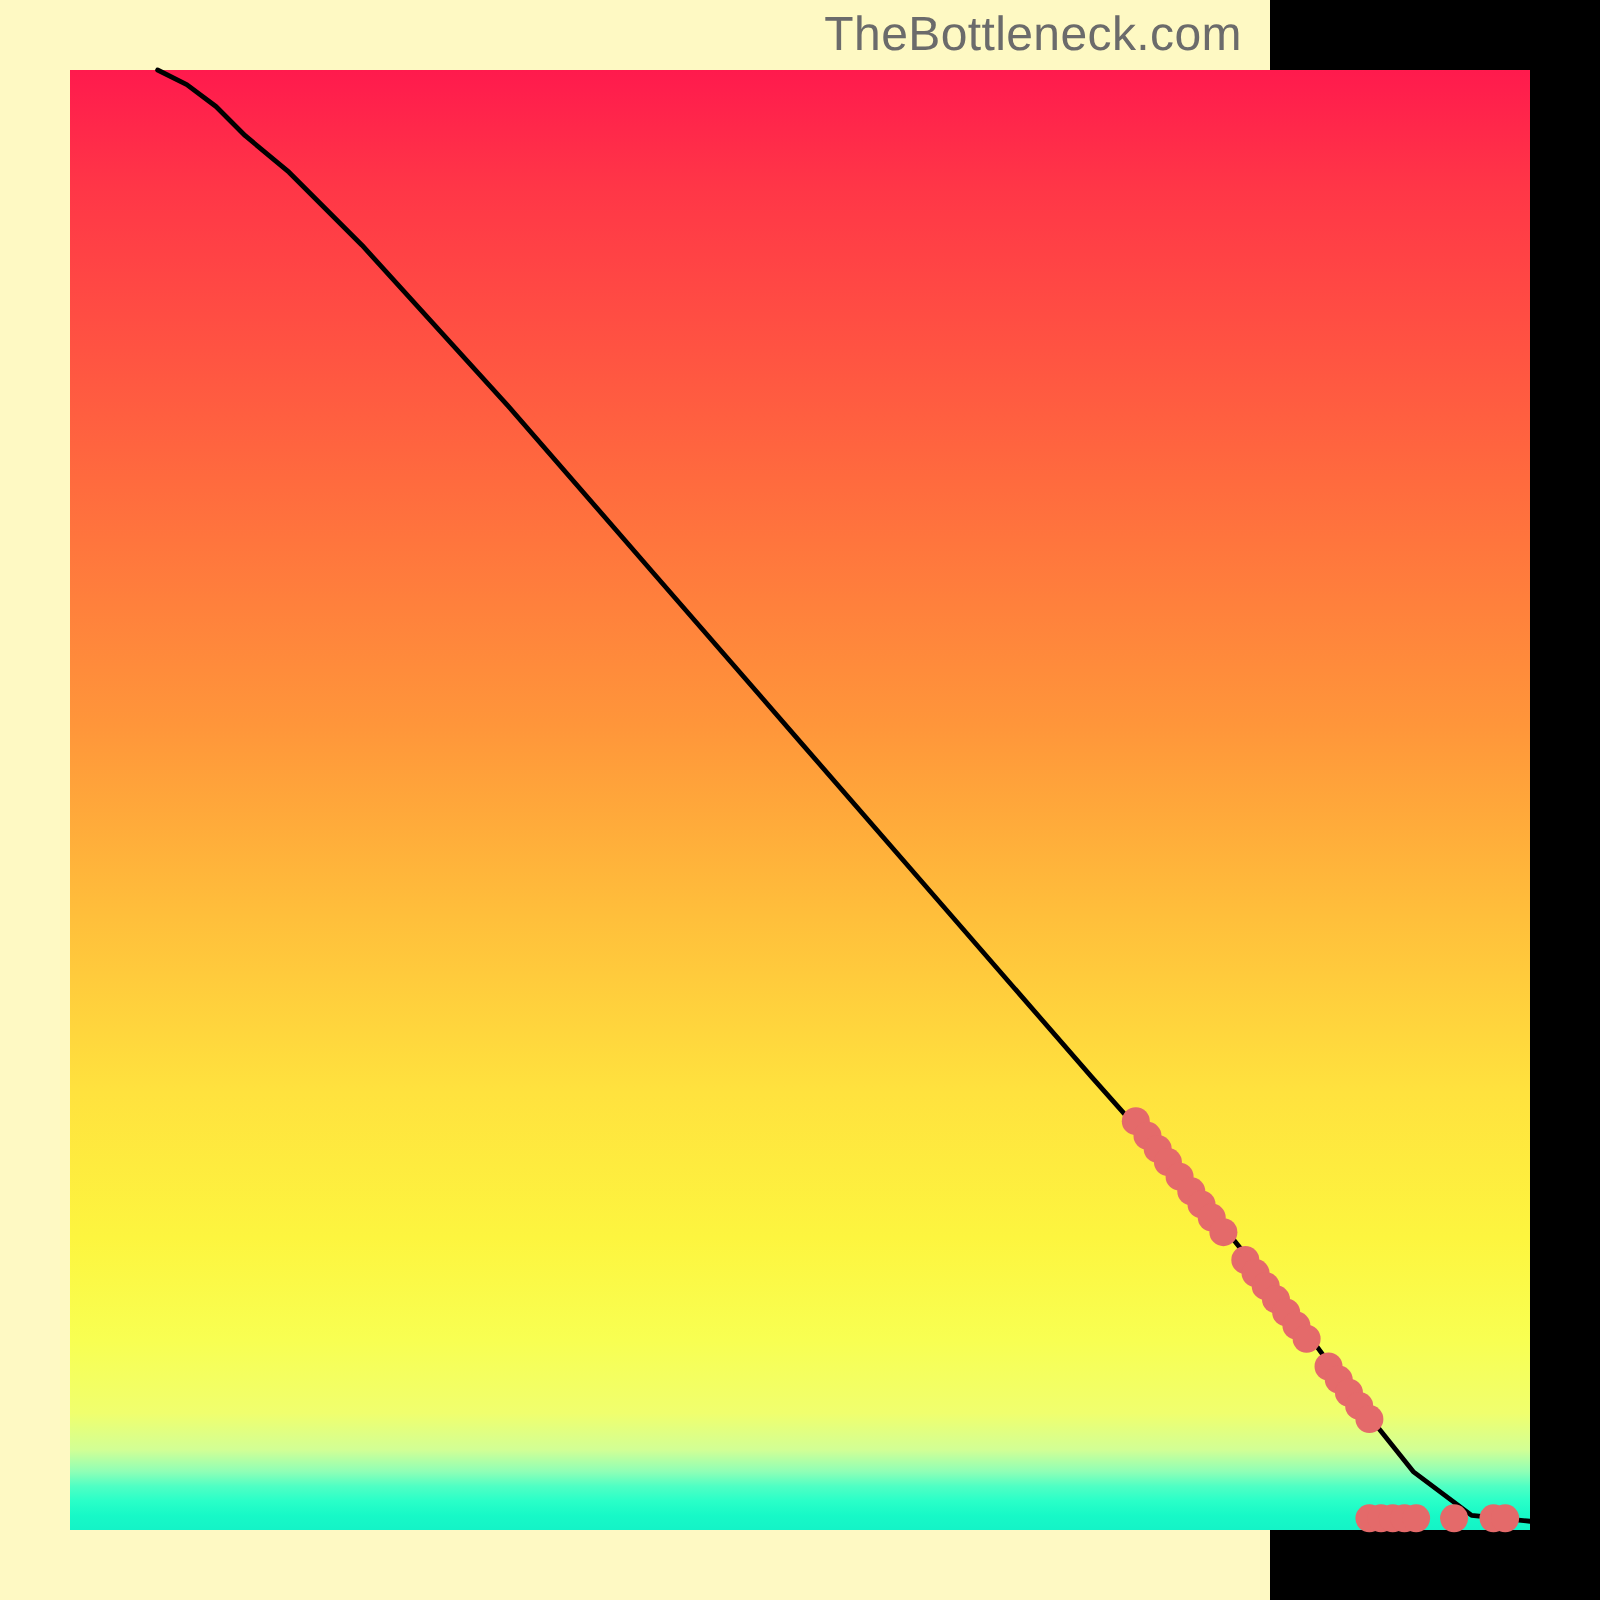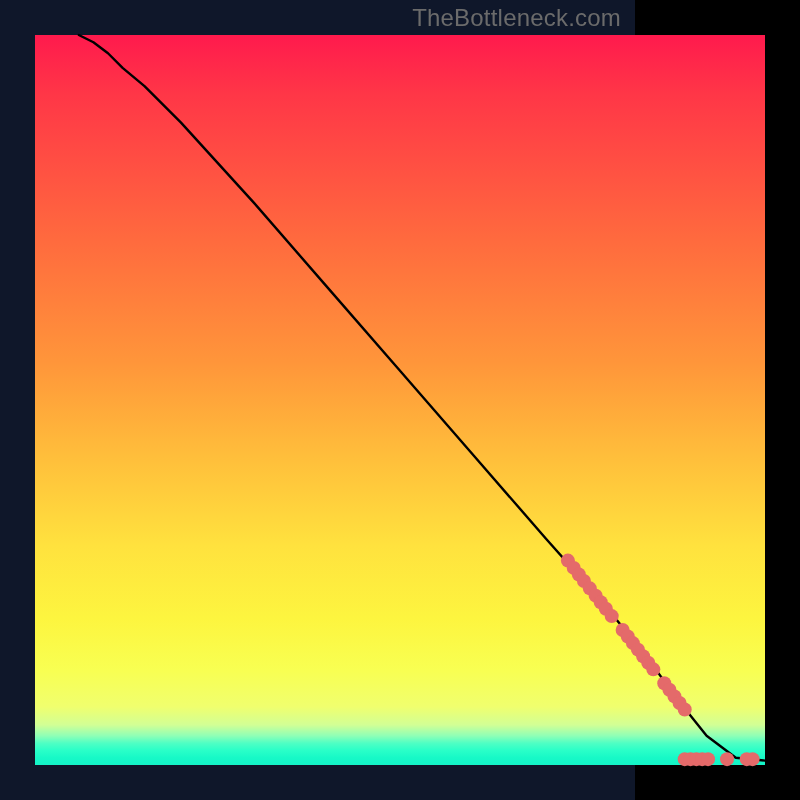--- a/index.html
+++ b/index.html
@@ -8,21 +8,21 @@
     width: 800px;
     height: 800px;
     overflow: hidden;
     background: #000;
     font-family: Arial, Helvetica, sans-serif;
   }
   .frame {
     position: relative;
     width: 635px;
     height: 800px;
-    background: #0f172a;
+    background: #fef9c3;
   }
   .watermark {
     position: absolute;
     top: 4px;
     right: 14px;
     color: #6b6b6b;
     font-size: 24px;
     font-weight: 400;
     letter-spacing: 0.2px;
     user-select: none;

